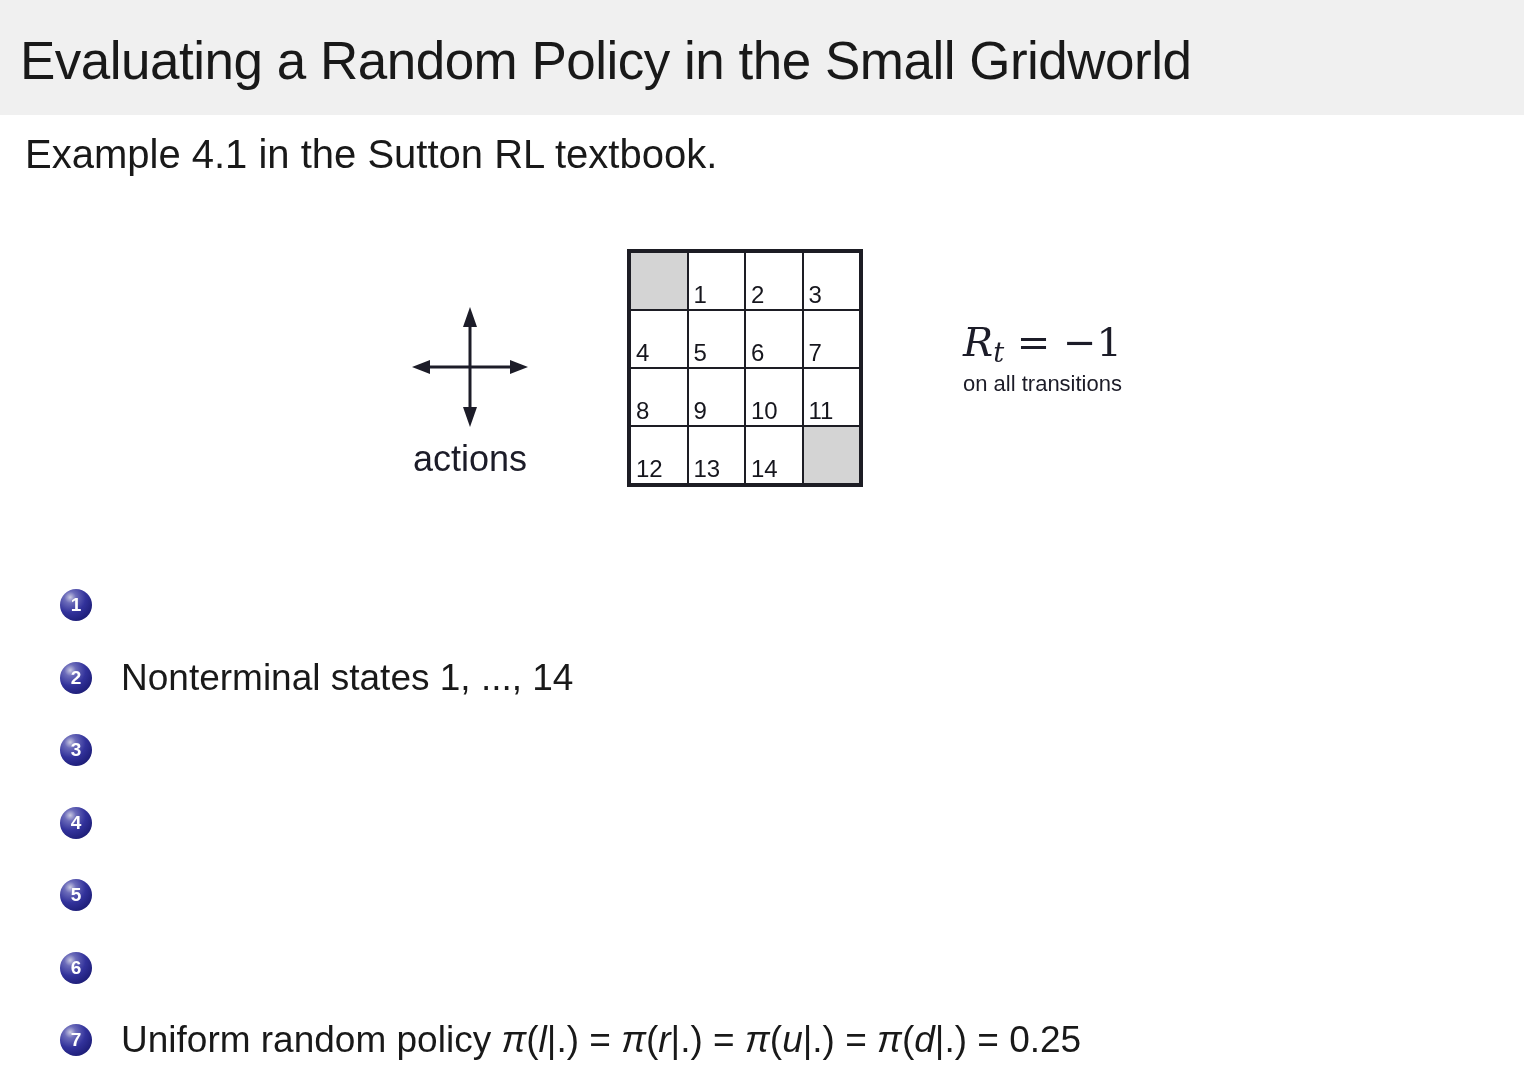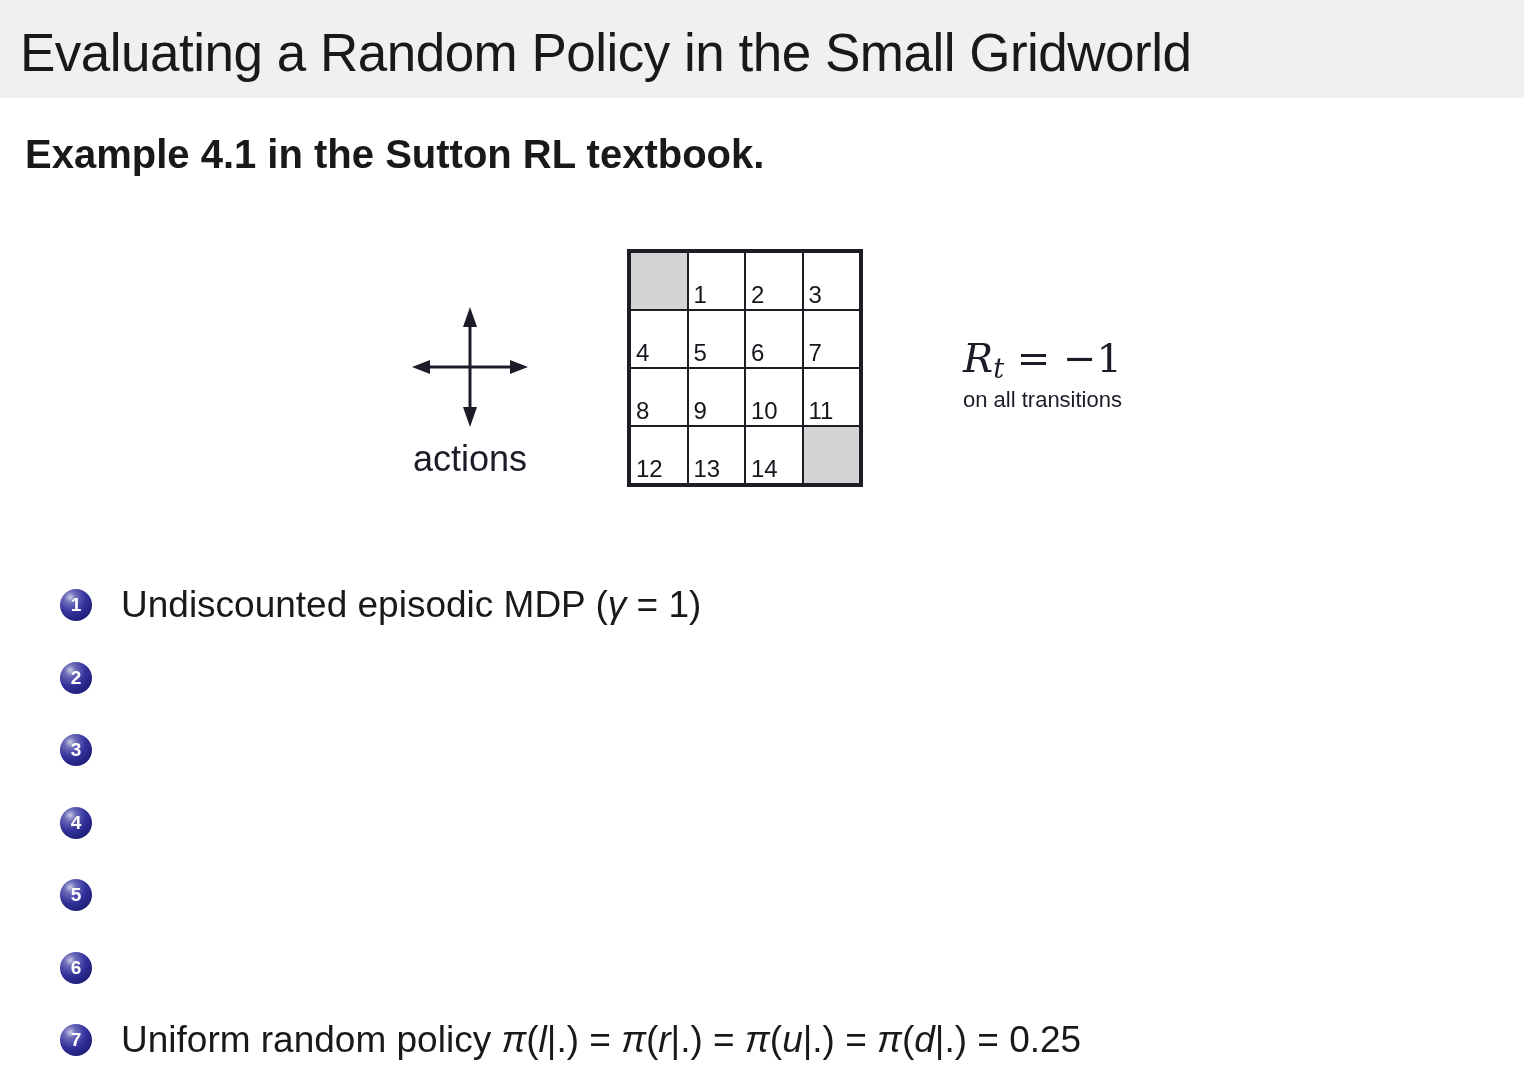--- a/index.html
+++ b/index.html
@@ -10,42 +10,41 @@
     overflow: hidden;
     background: #ffffff;
     font-family: "Liberation Sans", sans-serif;
     color: #1a1a1a;
   }
 
   
   .title-band {
     position: absolute;
     left: 0; top: 0;
-    width: 1524px; height: 98px;
+    width: 1524px; height: 115px;
     background: #f0f0f0;
     display: flex;
     align-items: center;
   }
   .title-text {
     padding-left: 20px;
     padding-top: 6px;
     font-size: 53px;
     letter-spacing: -0.5px;
     color: #191919;
     white-space: nowrap;
   }
 
   
   .subtitle {
     position: absolute;
     left: 25px; top: 132px;
     font-size: 40px;
     color: #191919;
     white-space: nowrap;
-    font-weight: bold;
   }
 
   
   .actions-cross {
     position: absolute;
     left: 411px; top: 306px;
     width: 118px; height: 122px;
   }
   .actions-label {
     position: absolute;
@@ -78,21 +77,20 @@
     line-height: 1;
   }
   .gcell.shaded { background: #d4d4d4; }
 
   .reward-block {
     position: absolute;
     left: 900px; top: 320px;
     width: 285px;
     text-align: center;
     color: #1c1c28;
-    margin-top: 16px;
   }
   .reward-formula {
     font-size: 40px;
     line-height: 1.1;
     white-space: nowrap;
   }
   .reward-caption {
     font-size: 22px;
     margin-top: 3px;
     white-space: nowrap;
@@ -188,24 +186,24 @@
   </div>
 
   <div class="reward-block">
     <div class="reward-formula"><span class="seg-serif-mi">R</span><span class="seg-sub">t</span><span class="seg-serif-m"> = −1</span></div>
     <div class="reward-caption">on all transitions</div>
   </div>
 
   <ul class="enum-list">
     <li class="enum-item">
       <span class="ball">1</span>
-      <span class="item-text"><span class="seg-t">Undiscounted episodic MDP </span><span class="seg-m">(</span><span class="seg-mi">γ</span><span class="seg-m"> = 1)</span></span>
     </li>
     <li class="enum-item">
       <span class="ball">2</span>
+      <span class="item-text"><span class="seg-t">Nonterminal states </span><span class="seg-m">1, ..., 14</span></span>
     </li>
     <li class="enum-item">
       <span class="ball">3</span>
     </li>
     <li class="enum-item">
       <span class="ball">4</span>
     </li>
     <li class="enum-item">
       <span class="ball">5</span>
     </li>

